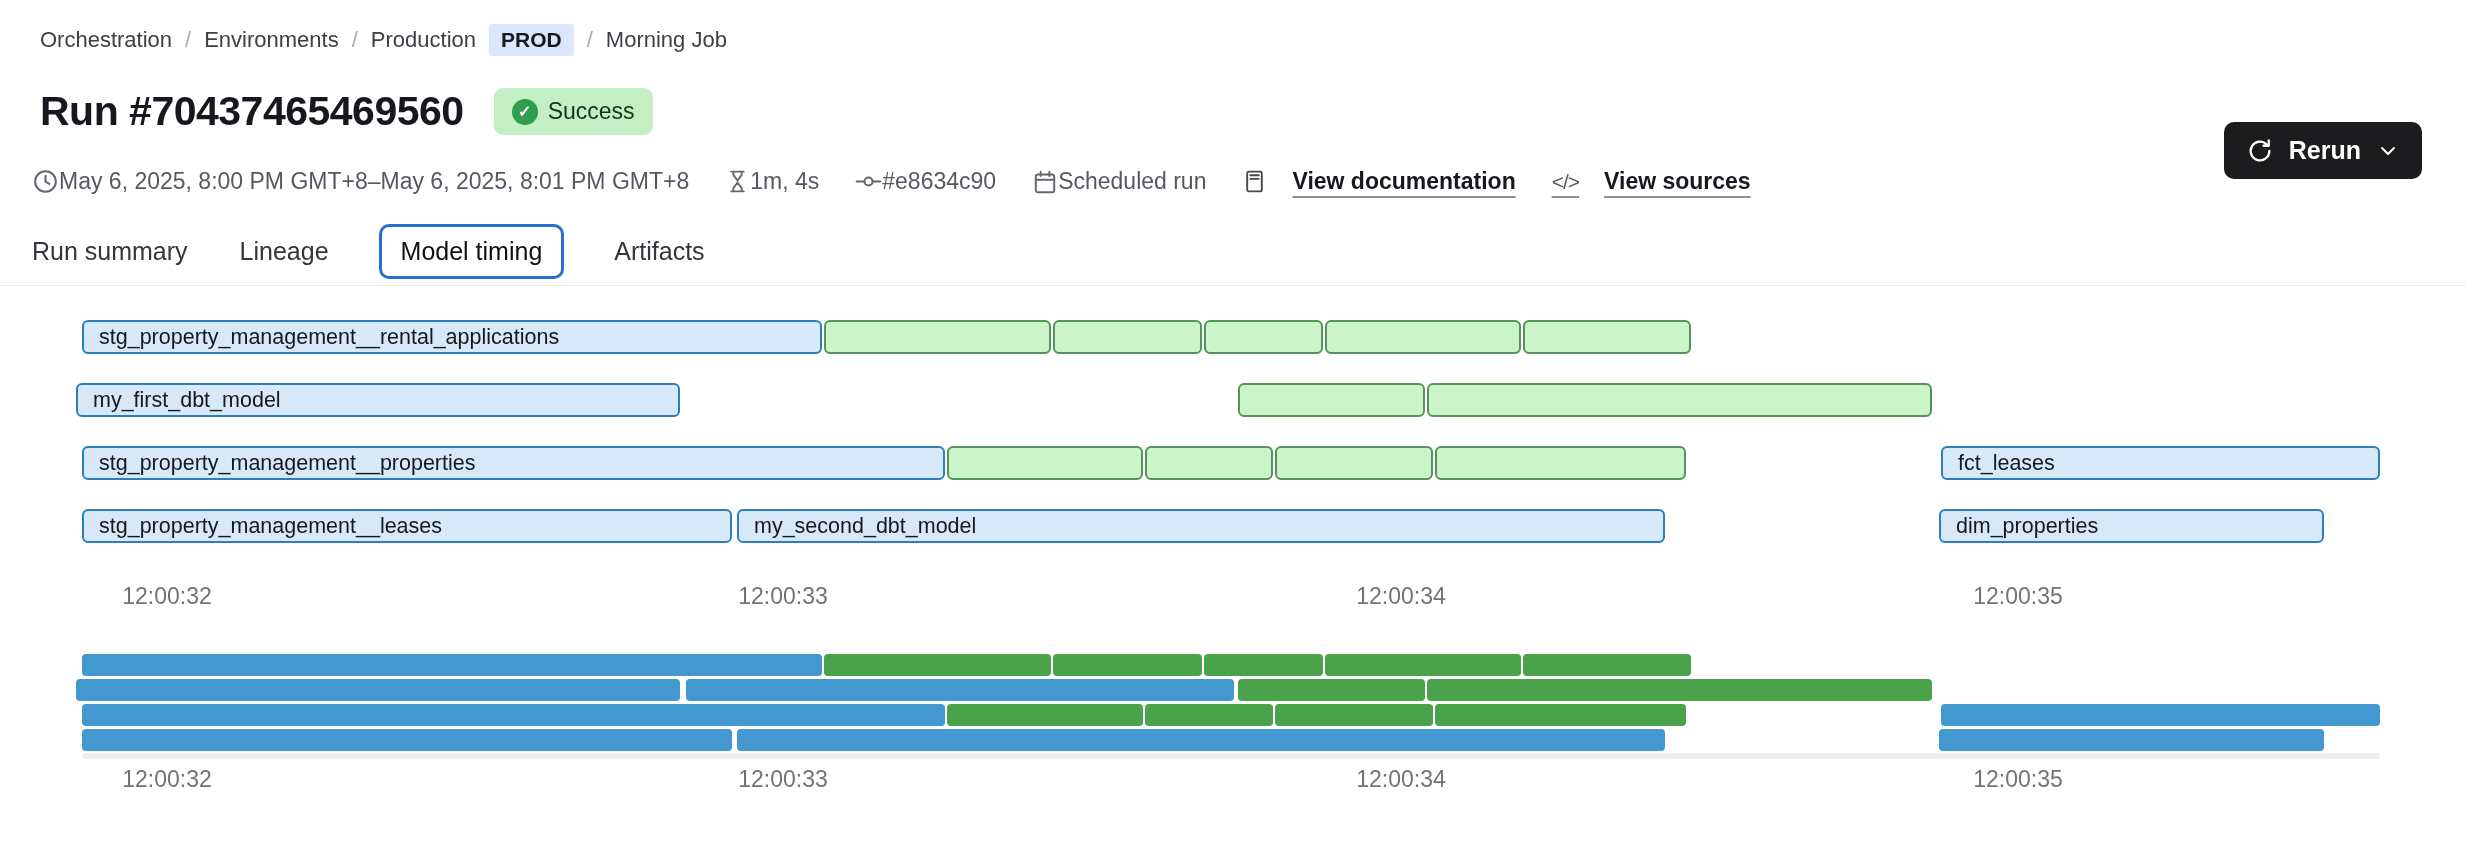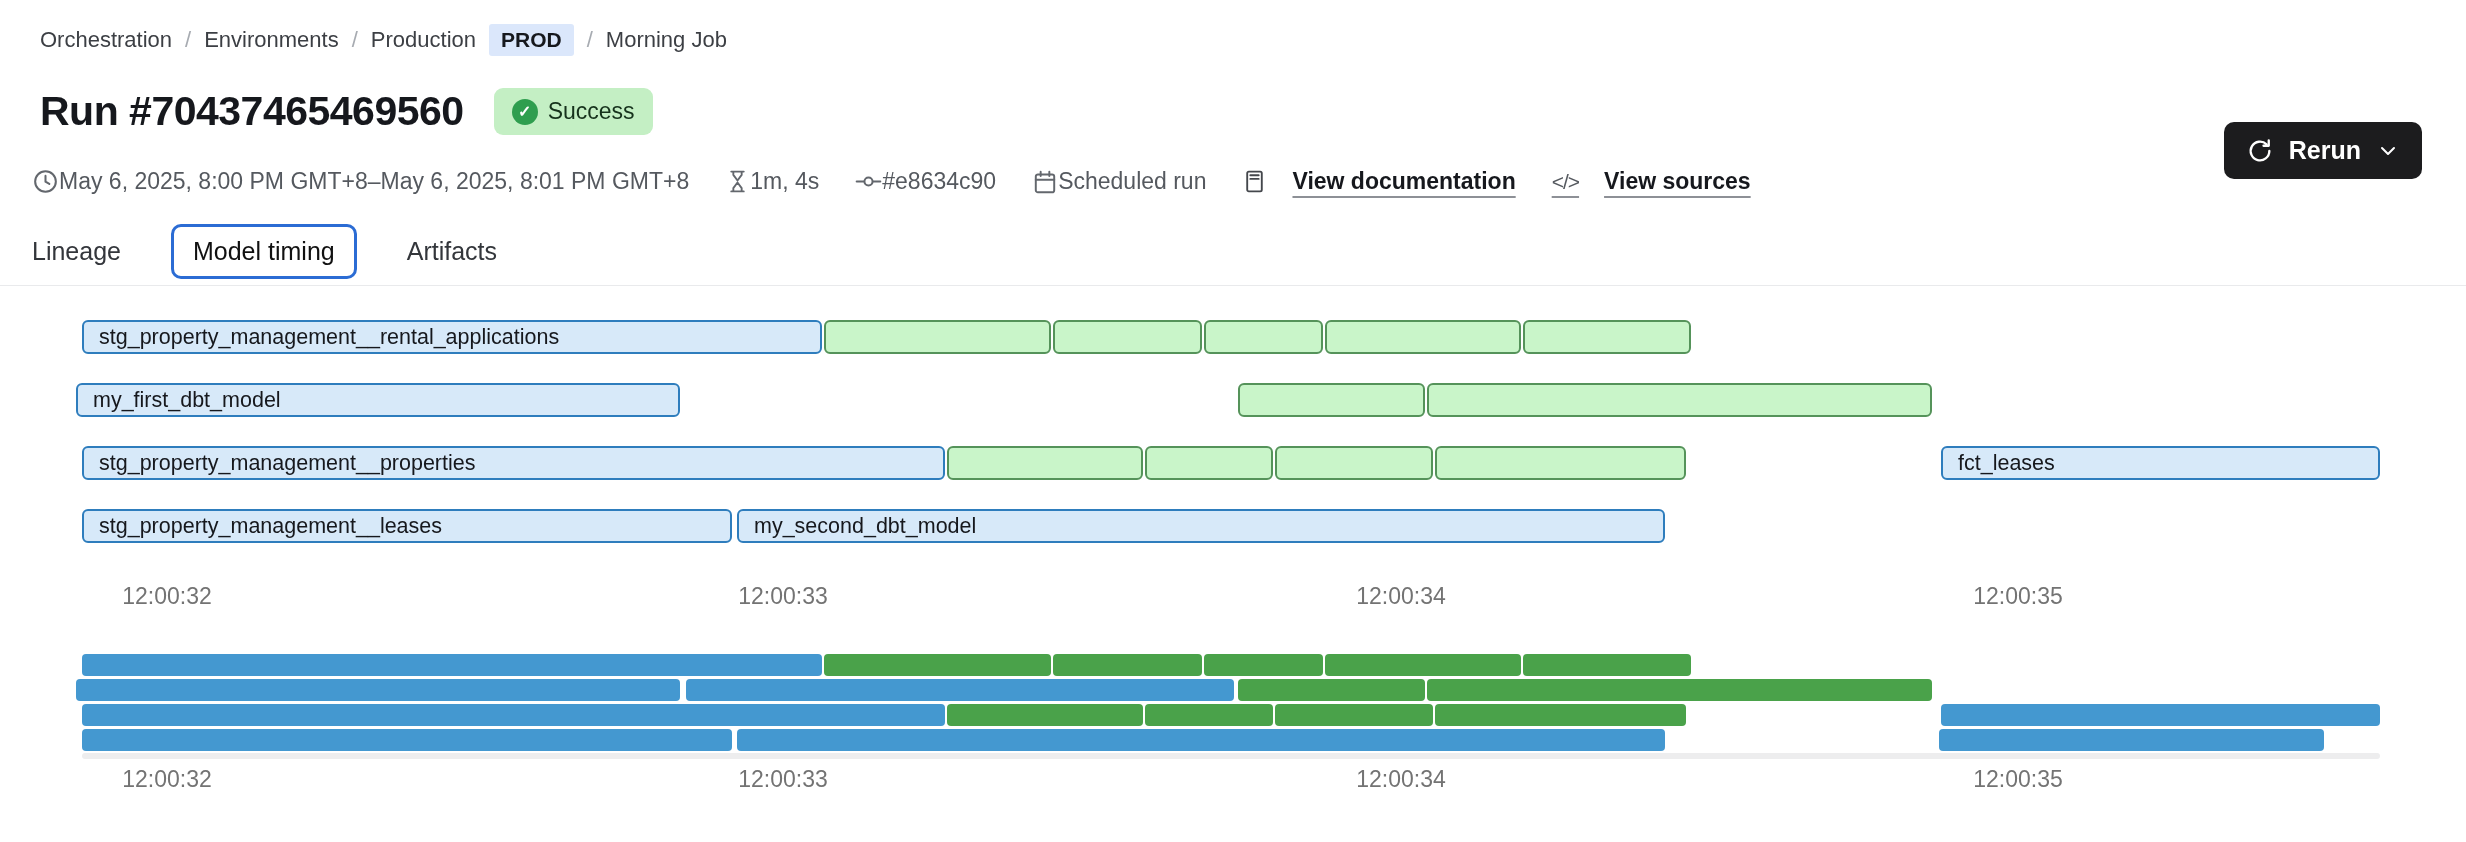--- a/index.html
+++ b/index.html
@@ -142,20 +142,21 @@
     </svg>
     <span>View documentation</span>
   </span>
   <span class="meta-link">
     <span class="code-glyph">&lt;/&gt;</span>
     <span>View sources</span>
   </span>
 </div>
 
 <div class="abs tabs">
+  <span class="tab">Run summary</span>
   <span class="tab">Lineage</span>
   <span class="tab active">Model timing</span>
   <span class="tab">Artifacts</span>
 </div>
 <div class="abs tabs-divider"></div>
 
 <div class="abs" id="gantt-main">
     <div class="gbar blue" style="left: 82px; top: 12px; width: 740px; height: 34px;">
       <span>stg_property_management__rental_applications</span>
     </div>
@@ -177,20 +178,23 @@
     <div class="gbar green" style="left: 1275px; top: 138px; width: 158px; height: 34px;"></div>
     <div class="gbar green" style="left: 1435px; top: 138px; width: 251px; height: 34px;"></div>
     <div class="gbar blue" style="left: 1941px; top: 138px; width: 439px; height: 34px;">
       <span>fct_leases</span>
     </div>
     <div class="gbar blue" style="left: 82px; top: 201px; width: 650px; height: 34px;">
       <span>stg_property_management__leases</span>
     </div>
     <div class="gbar blue" style="left: 737px; top: 201px; width: 928px; height: 34px;">
       <span>my_second_dbt_model</span>
+    </div>
+    <div class="gbar blue" style="left: 1939px; top: 201px; width: 385px; height: 34px;">
+      <span>dim_properties</span>
     </div>
   </div>
 <div class="abs time-axis" id="axis-main">
     <span style="left: 167px;">12:00:32</span>
     <span style="left: 783px;">12:00:33</span>
     <span style="left: 1401px;">12:00:34</span>
     <span style="left: 2018px;">12:00:35</span>
   </div>
 
 <div class="abs" id="gantt-mini">

